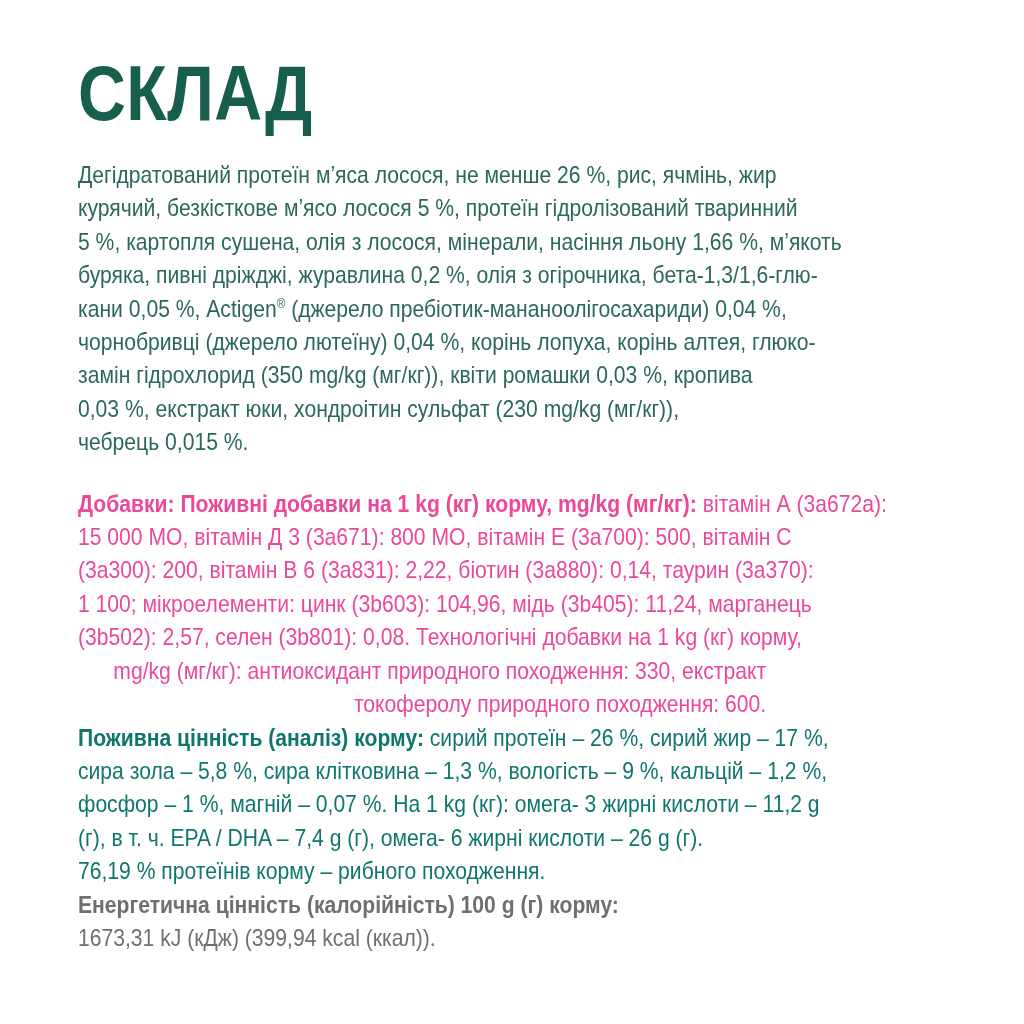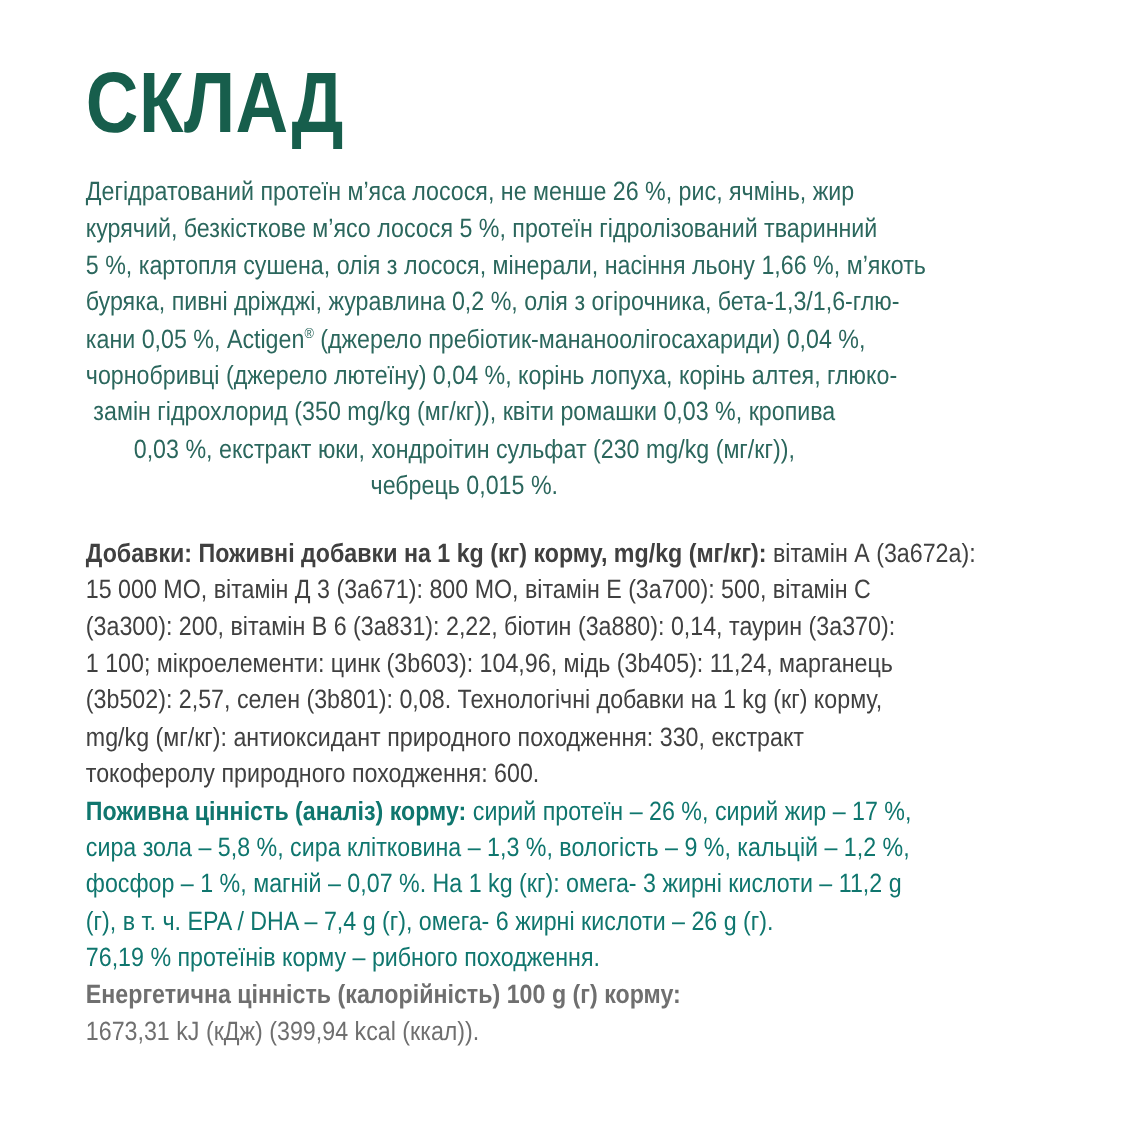--- a/index.html
+++ b/index.html
@@ -35,32 +35,32 @@
   }
   .b { font-weight: 700; }
   sup { font-size: 0.55em; line-height: 0; vertical-align: super; }
 </style>
 </head>
 <body>
 
 <div class="page">
   <h1 class="doc-title" style="color: rgb(23, 94, 76);">СКЛАД</h1>
   <div class="content">
-      <div class="block" style="color: rgb(43, 103, 93); text-align: center;">
+      <div class="block" style="color: rgb(43, 103, 93);">
         <div class="line"><span>Дегідратований протеїн м’яса лосося, не менше 26 %, рис, ячмінь, жир</span></div>
         <div class="line"><span>курячий, безкісткове м’ясо лосося 5 %, протеїн гідролізований тваринний</span></div>
         <div class="line"><span>5 %, картопля сушена, олія з лосося, мінерали, насіння льону 1,66 %, м’якоть</span></div>
         <div class="line"><span>буряка, пивні дріжджі, журавлина 0,2 %, олія з огірочника, бета-1,3/1,6-глю-</span></div>
         <div class="line"><span>кани 0,05 %, Actigen<sup>®</sup> (джерело пребіотик-мананоолігосахариди) 0,04 %,</span></div>
         <div class="line"><span>чорнобривці (джерело лютеїну) 0,04 %, корінь лопуха, корінь алтея, глюко-</span></div>
         <div class="line"><span>замін гідрохлорид (350 mg/kg (мг/кг)), квіти ромашки 0,03 %, кропива</span></div>
         <div class="line"><span>0,03 %, екстракт юки, хондроітин сульфат (230 mg/kg (мг/кг)),</span></div>
         <div class="line"><span>чебрець 0,015 %.</span></div>
       </div>
-      <div class="block gap" style="color: #404040;">
+      <div class="block gap" style="color: #ec4899; text-align: right;">
         <div class="line"><span class="b">Добавки: Поживні добавки на 1 kg (кг) корму, mg/kg (мг/кг):</span><span> вітамін А (3а672а):</span></div>
         <div class="line"><span>15 000 МО, вітамін Д 3 (3а671): 800 МО, вітамін Е (3а700): 500, вітамін С</span></div>
         <div class="line"><span>(3а300): 200, вітамін В 6 (3а831): 2,22, біотин (3а880): 0,14, таурин (3а370):</span></div>
         <div class="line"><span>1 100; мікроелементи: цинк (3b603): 104,96, мідь (3b405): 11,24, марганець</span></div>
         <div class="line"><span>(3b502): 2,57, селен (3b801): 0,08. Технологічні добавки на 1 kg (кг) корму,</span></div>
         <div class="line"><span>mg/kg (мг/кг): антиоксидант природного походження: 330, екстракт</span></div>
         <div class="line"><span>токоферолу природного походження: 600.</span></div>
       </div>
       <div class="block" style="color: #0f766e;">
         <div class="line"><span class="b">Поживна цінність (аналіз) корму:</span><span> сирий протеїн – 26 %, сирий жир – 17 %,</span></div>

